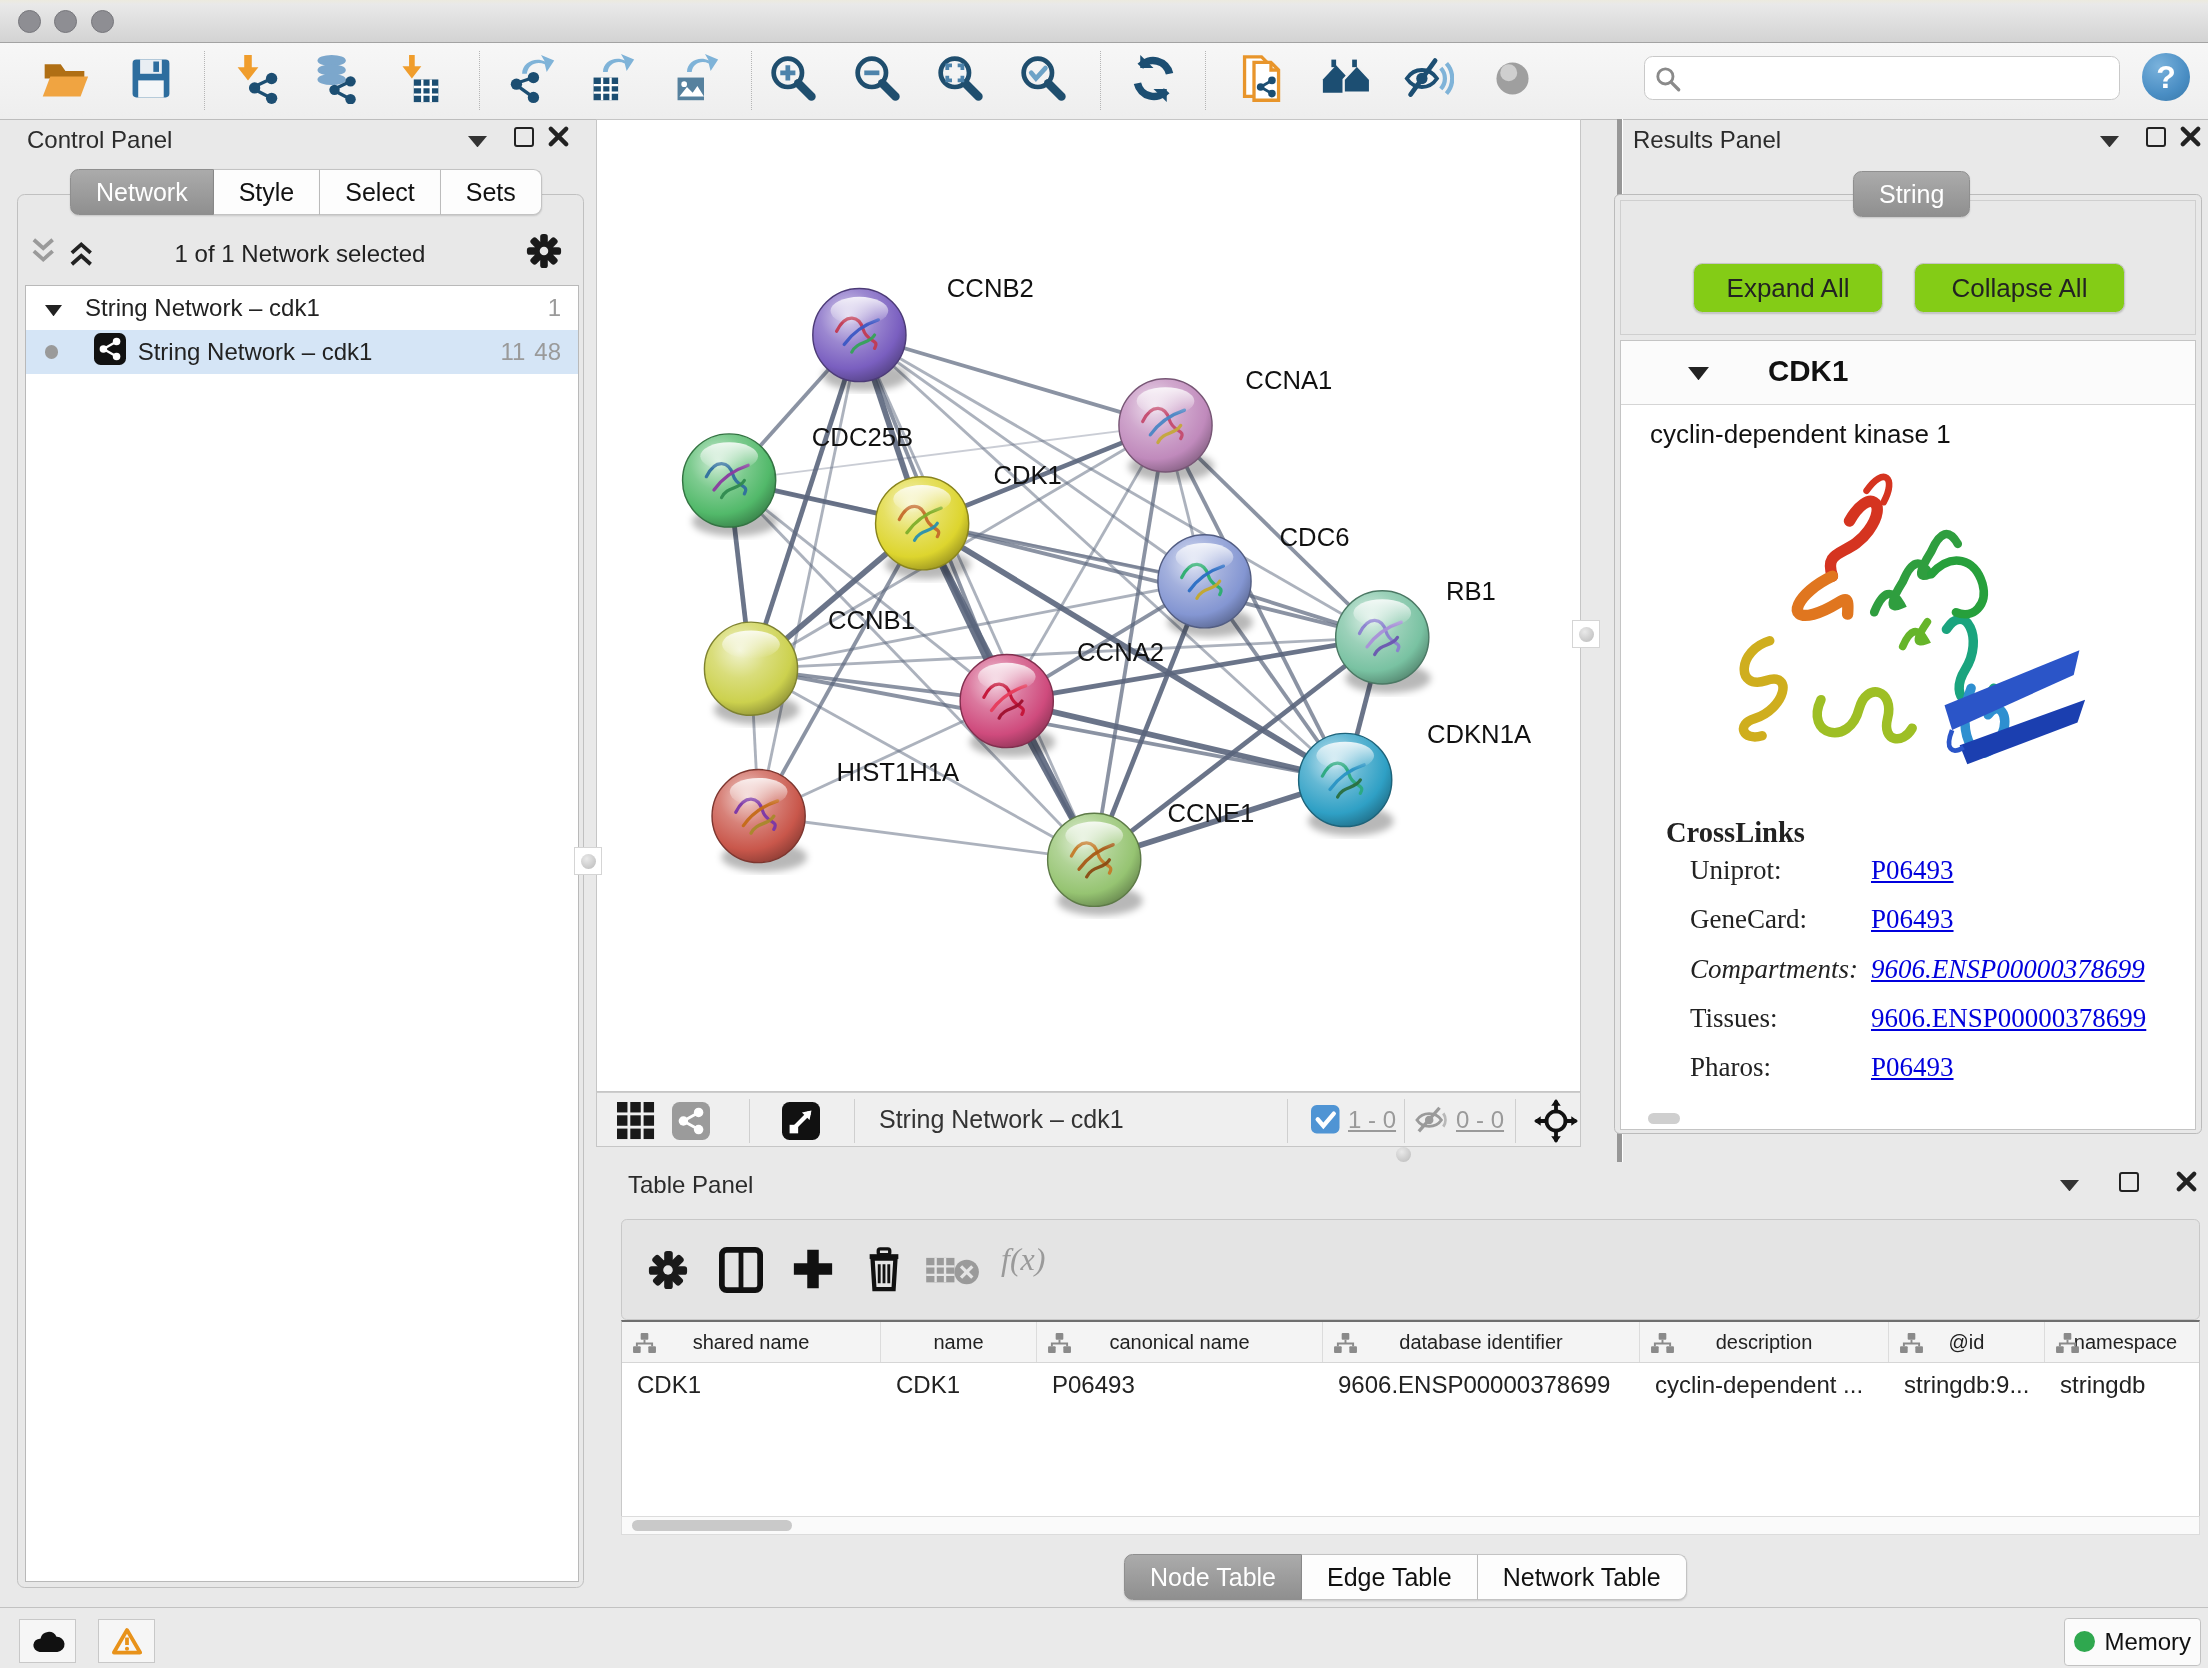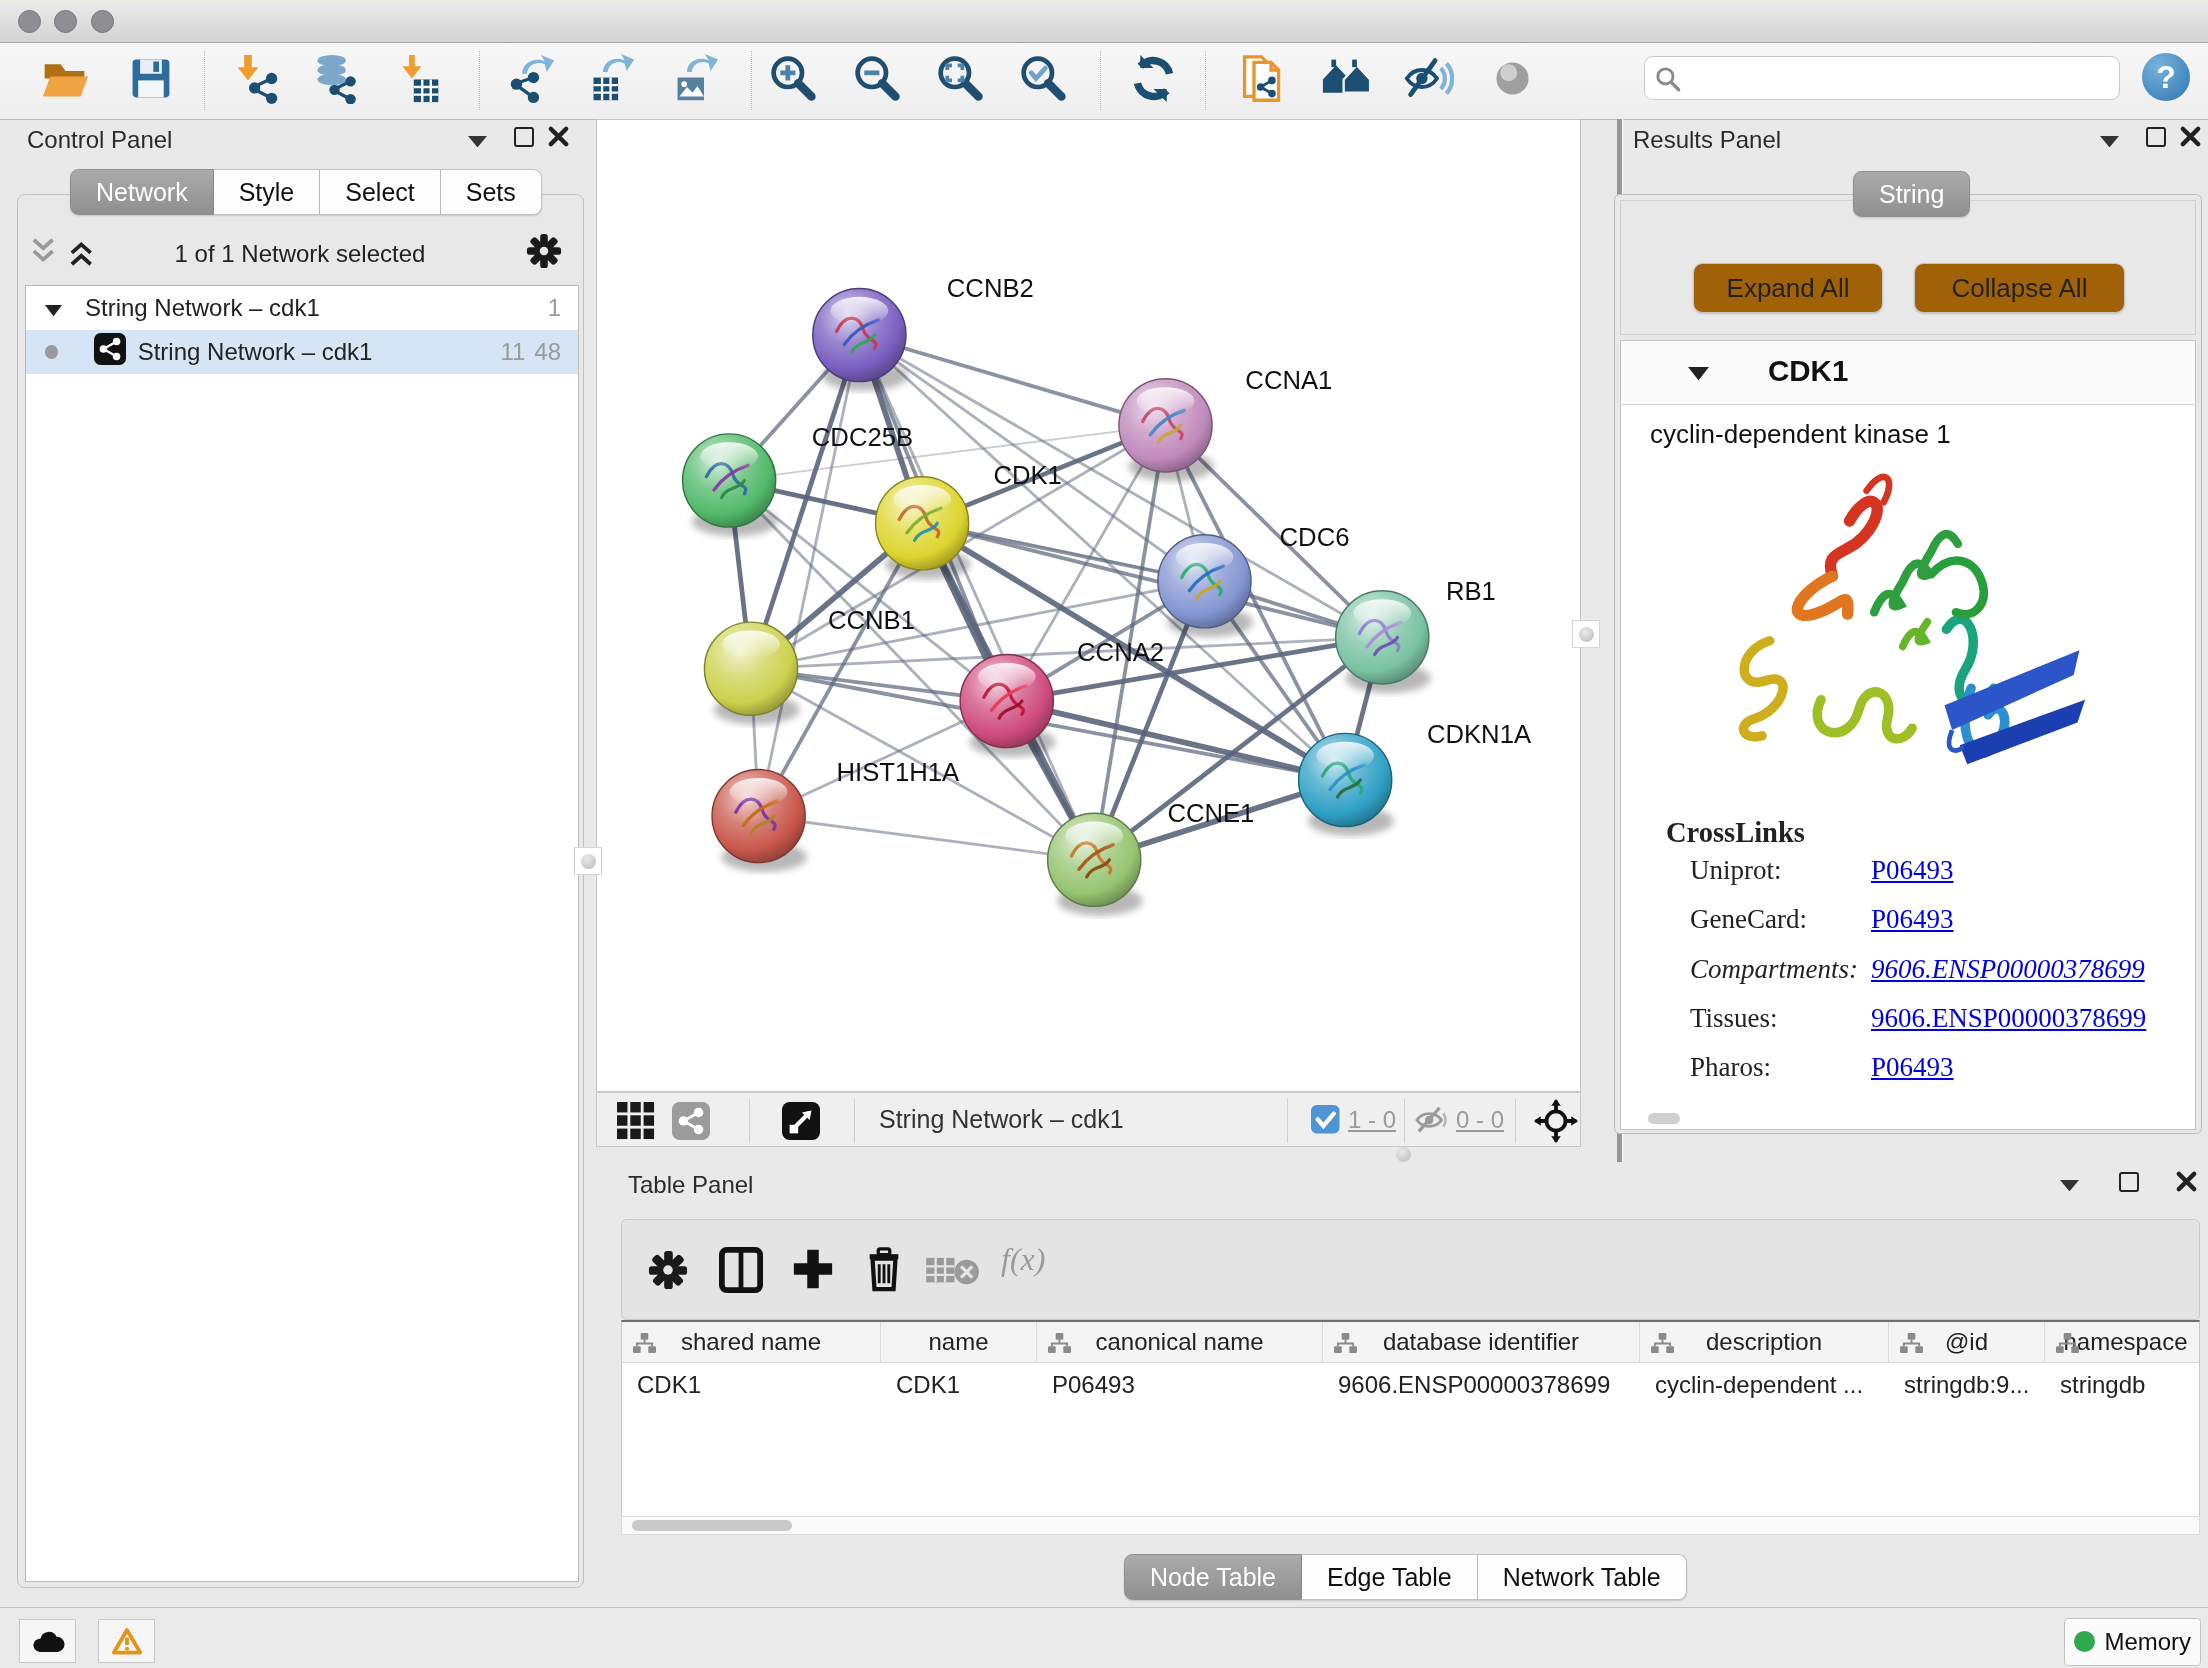--- a/index.html
+++ b/index.html
@@ -51,39 +51,39 @@
   .fcount{font-size:24px;color:#9a9a9a;top:13.3px;text-decoration:underline;}
   #net-title{font-size:25px;color:#333;top:12.4px;}
   
   .grip{background:#fff;border:1px solid #d5d5d5;display:flex;align-items:center;justify-content:center;}
   .grip i{display:block;width:15px;height:15px;border-radius:50%;
     background:radial-gradient(circle at 38% 32%,#e9e9e9,#b9b9b9);}
   
   #vdivider{left:1617px;top:119px;width:4.8px;height:1043px;background:#979797;border-right:1px solid #fff;}
   #rp-outer{left:1614px;top:194px;width:586px;height:938px;background:#e8e8e8;border:1px solid #bbb;border-radius:5.7px;}
   #rp-btnbox{left:1620px;top:200px;width:574px;height:133px;border:1px solid #cfcfcf;}
-  .rp-btn{font-size:26px;background:#a16207;border:1px solid #c6c6c6;border-radius:9.5px;
+  .rp-btn{font-size:26px;background:#84cc16;border:1px solid #c6c6c6;border-radius:9.5px;
     text-align:center;box-shadow:0 1px 1.9px rgba(0,0,0,.18);line-height:48px;}
   #rp-gene{left:1620px;top:340px;width:574px;height:788px;background:#fff;border:1px solid #c4c4c4;}
   #rp-gene-head{left:0;top:0;width:100%;height:63px;border-bottom:1px solid #d5d5d5;background:#fbfbfb;}
   #gene-symbol{font-size:29.5px;font-weight:bold;color:#111;}
   #gene-desc{font-size:26px;color:#111;}
   .serif{font-family:"Liberation Serif",serif;}
   #xl-head{font-size:28.5px;font-weight:bold;}
   .xl-row{position:absolute;left:0;width:100%;height:49px;}
   .xl-label{position:absolute;left:69px;font-size:27px;}
   .xl-link{position:absolute;left:250px;font-size:27px;color:#0000dd;text-decoration:underline;}
   
   #tp-toolbar{left:621px;top:1219px;width:1579px;height:101px;background:#e4e4e4;
     border:1px solid #c8c8c8;border-radius:5.7px;box-sizing:border-box;}
   #fx-label{font-size:32px;font-style:italic;color:#9a9a9a;font-family:"Liberation Serif",serif;}
   #tbl{left:621px;top:1320px;width:1579px;height:196px;background:#fff;border-top:2.9px solid #6e6e6e;
     border-left:1px solid #c9c9c9;border-right:1px solid #c9c9c9;box-sizing:border-box;overflow:hidden;}
   #tbl-head{display:flex;height:40px;background:#f4f4f4;border-bottom:1px solid #d6d6d6;}
-  .th{position:relative;display:flex;align-items:center;justify-content:center;font-size:24px;color:#222;
+  .th{position:relative;display:flex;align-items:center;justify-content:center;font-size:20px;color:#222;
      border-right:1px solid #dcdcdc;box-sizing:border-box;flex:none;overflow:hidden;}
   .th .hicon{position:absolute;left:11.4px;top:10.5px;}
   #tbl-row{display:flex;height:44px;align-items:center;}
   .td{font-size:24px;padding-left:15px;box-sizing:border-box;flex:none;overflow:hidden;white-space:nowrap;}
   #tbl-hscroll{left:621px;top:1516px;width:1579px;height:19px;background:#fafafa;border:1px solid #dcdcdc;box-sizing:border-box;}
   #tbl-thumb{left:9.5px;top:2.9px;width:160px;height:11.4px;border-radius:5.7px;background:#c9c9c9;}
   
   #statusbar{left:0;top:1607px;width:2208px;height:61px;background:#eaeaea;border-top:1px solid #c2c2c2;}
   .sb-btn{width:55px;height:42px;top:11.4px;background:#f6f6f6;border:1px solid #c8c8c8;
     display:flex;align-items:center;justify-content:center;}

